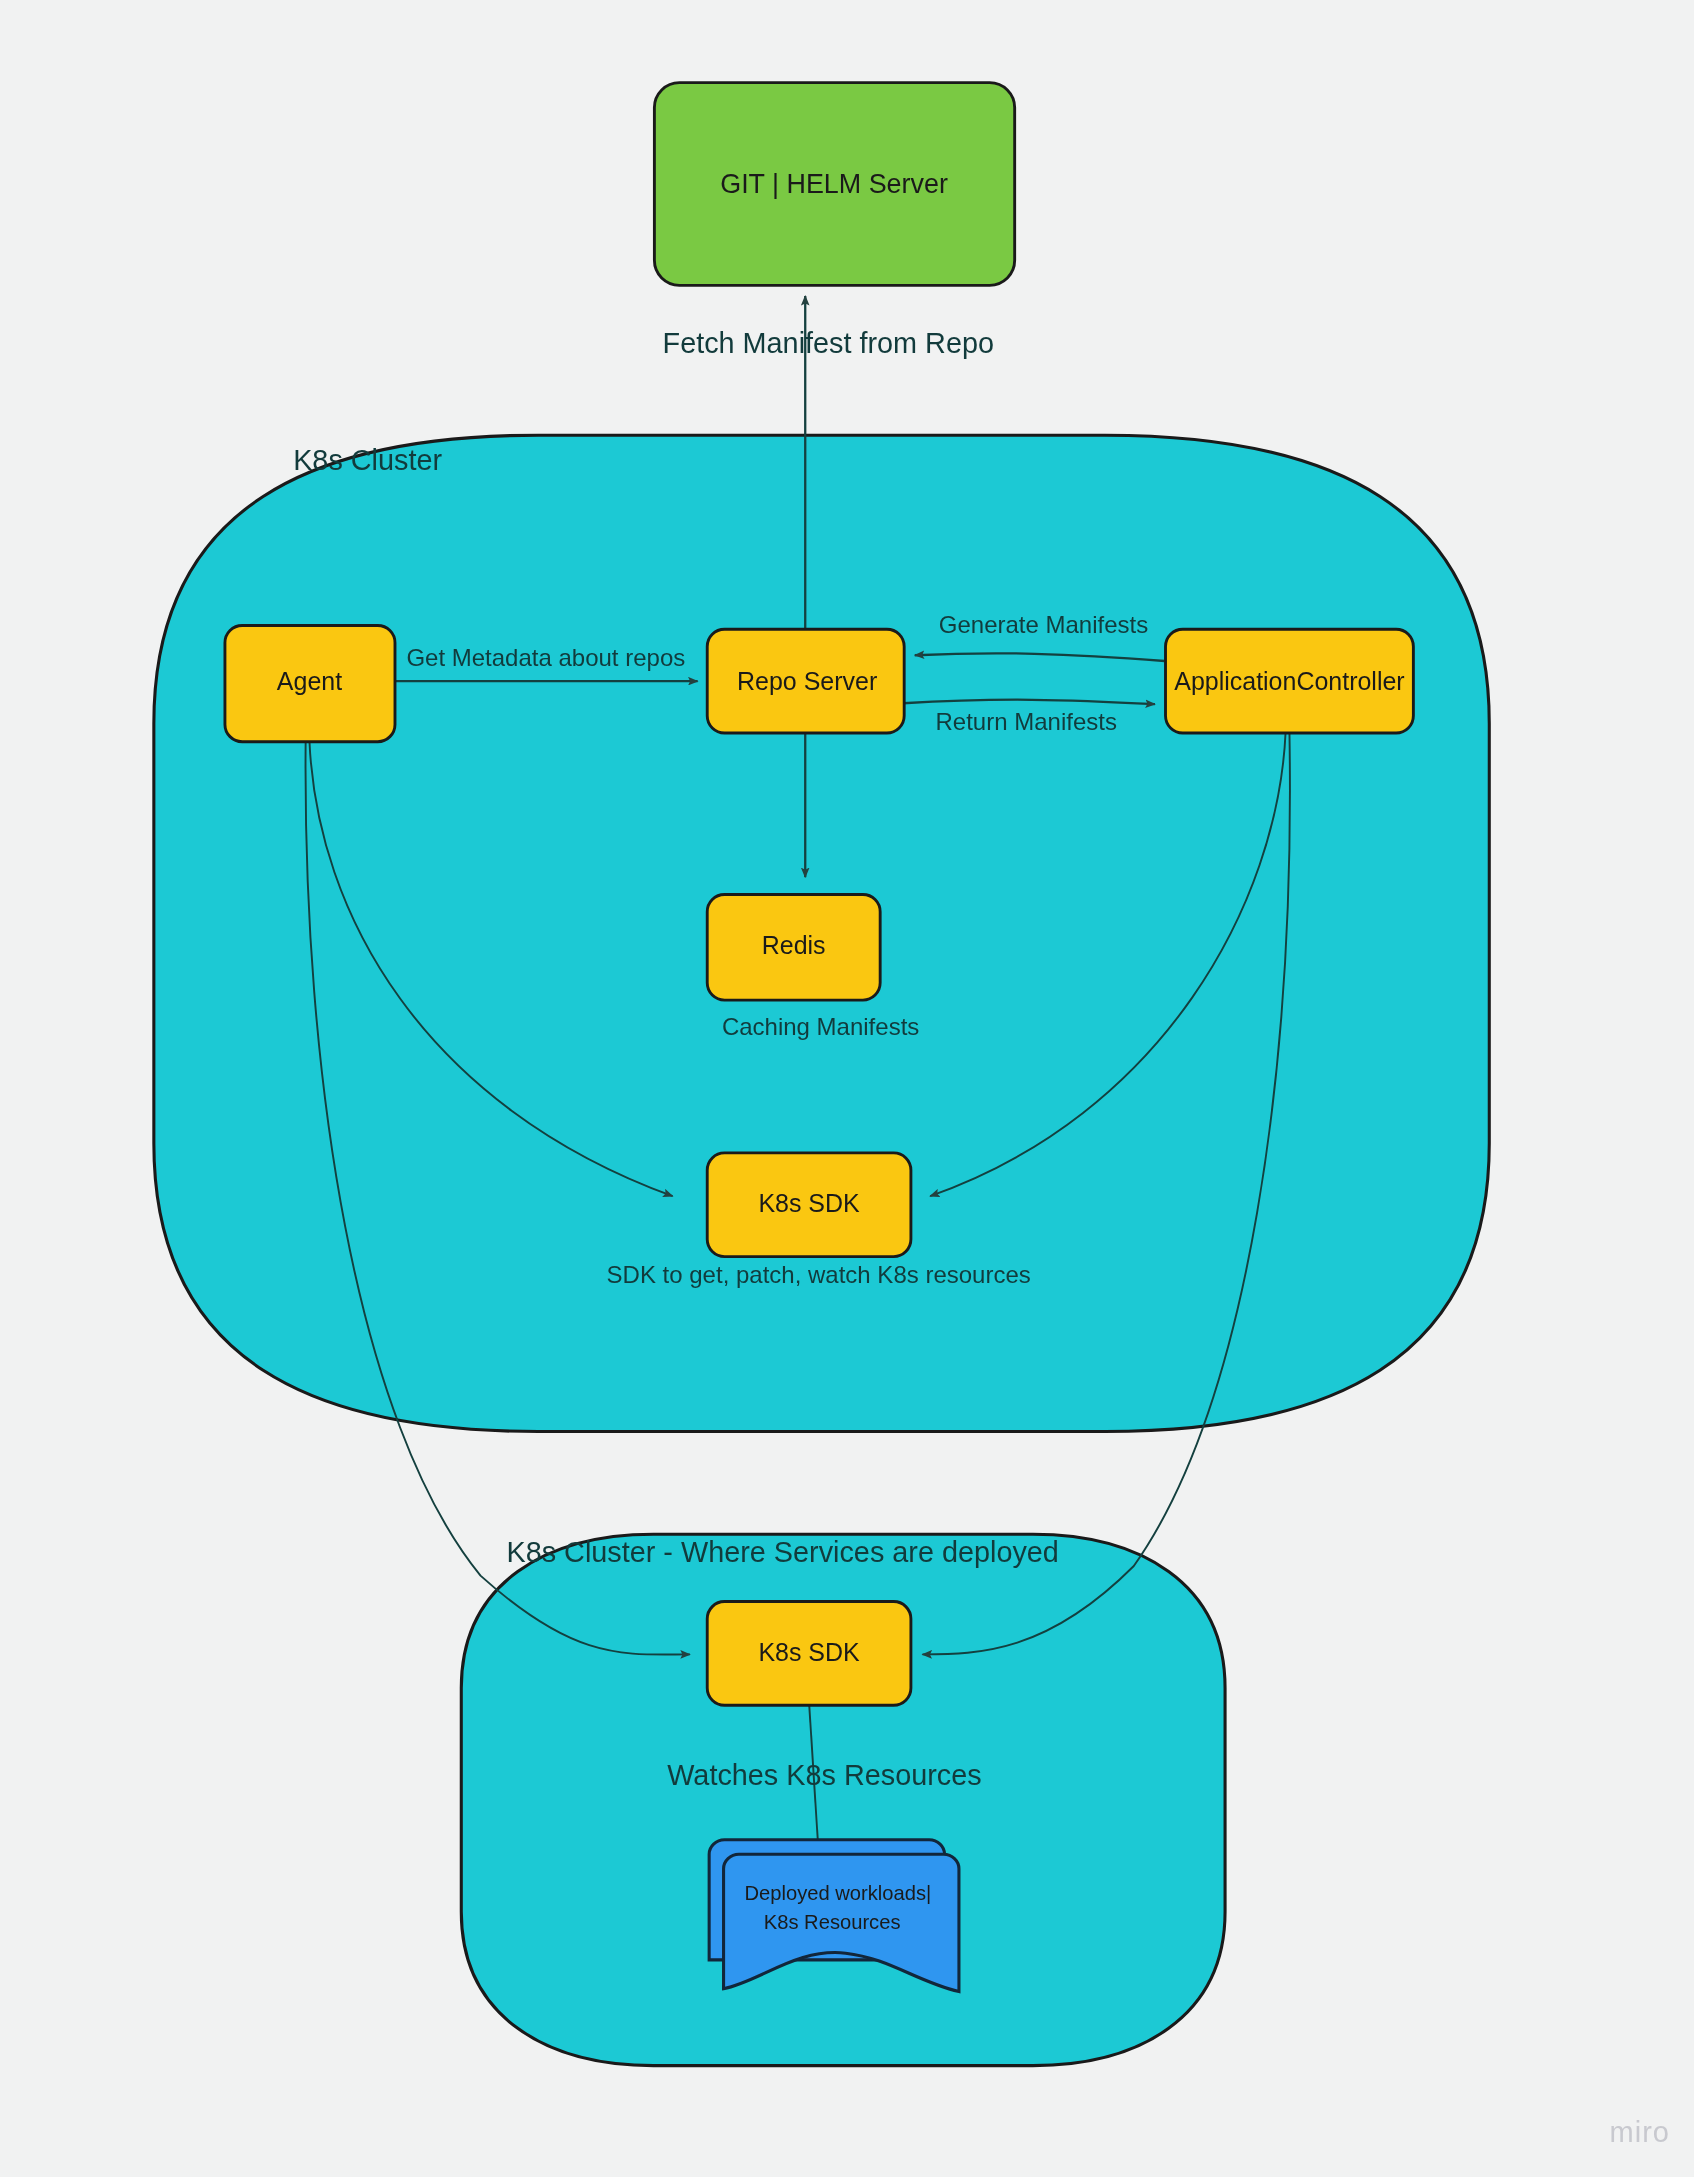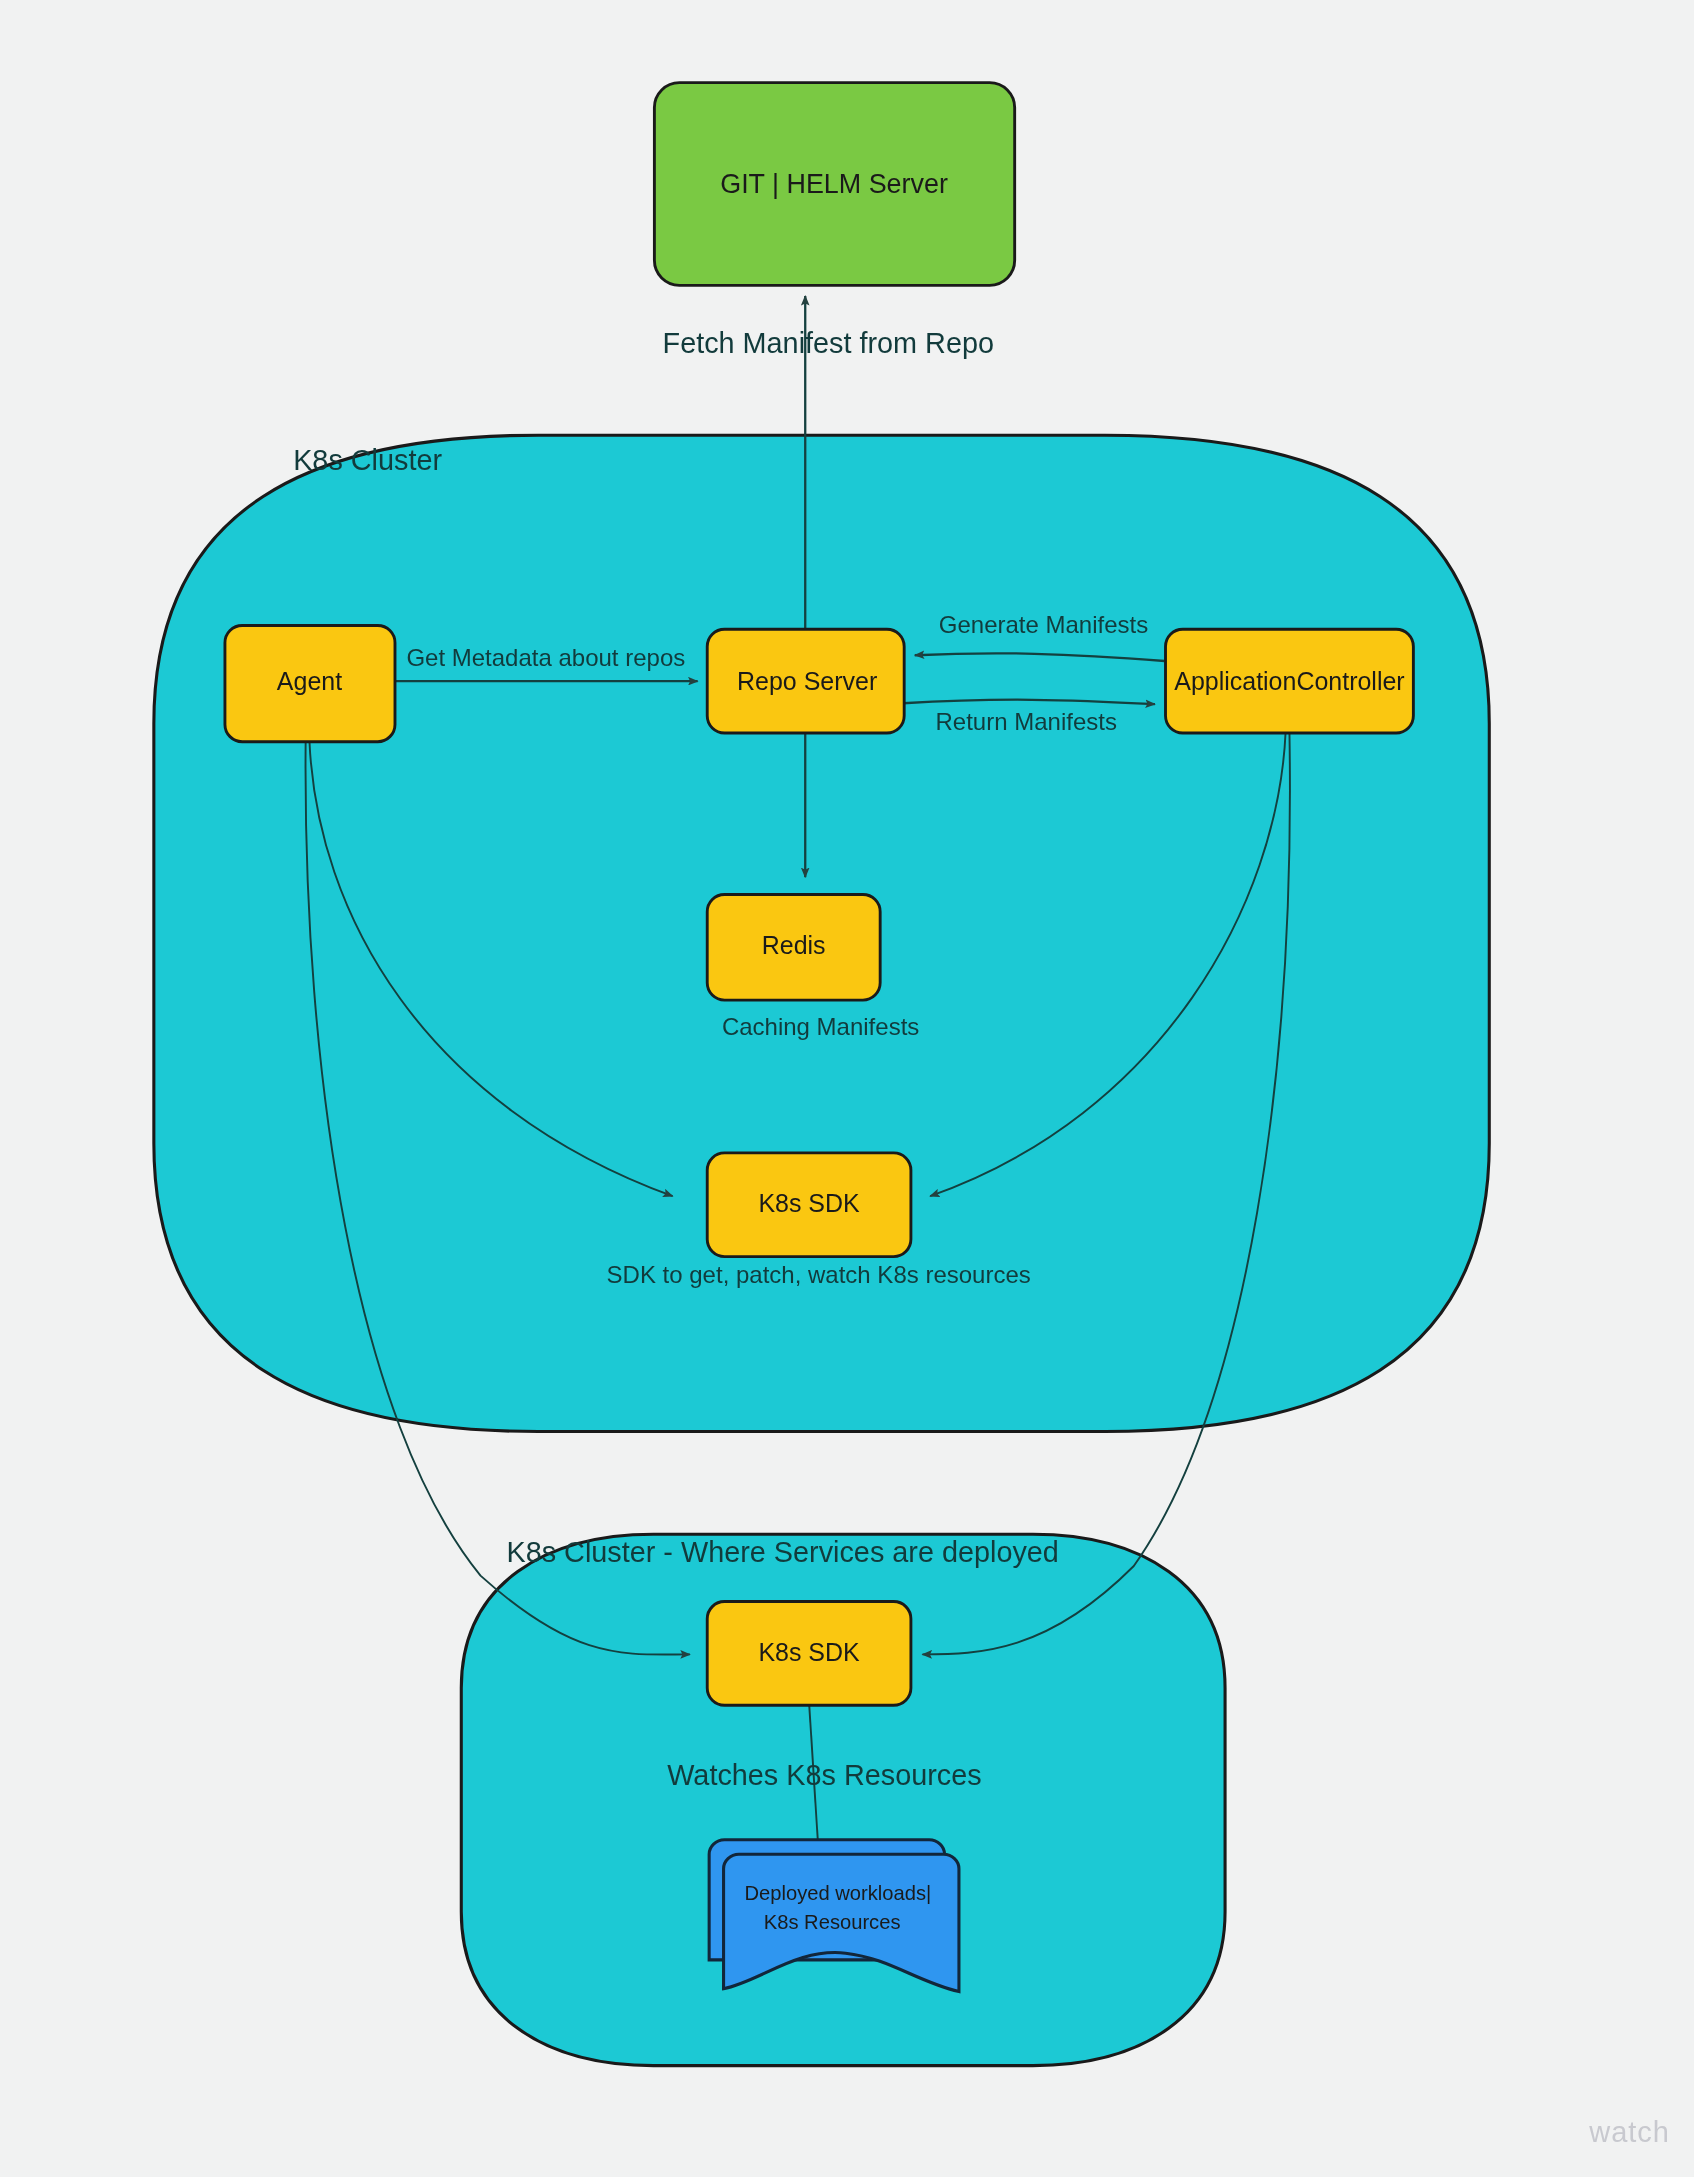--- a/index.html
+++ b/index.html
@@ -217,16 +217,16 @@
                L 998 2073
                C 955 2063, 925 2038, 880 2033
                C 830 2027, 790 2063, 753 2070
                Z" fill="#2f96f0" stroke="#12263a" stroke-width="3.2"></path>
       <text class="node-label" x="872" y="1972" font-size="21">Deployed workloads|</text>
       <text class="node-label" x="866" y="2002" font-size="21">K8s Resources</text>
     </g>
 
   </svg>
 
-  <div class="watermark">watch</div>
+  <div class="watermark">miro</div>
 
 </div>
 
 
 </body></html>

